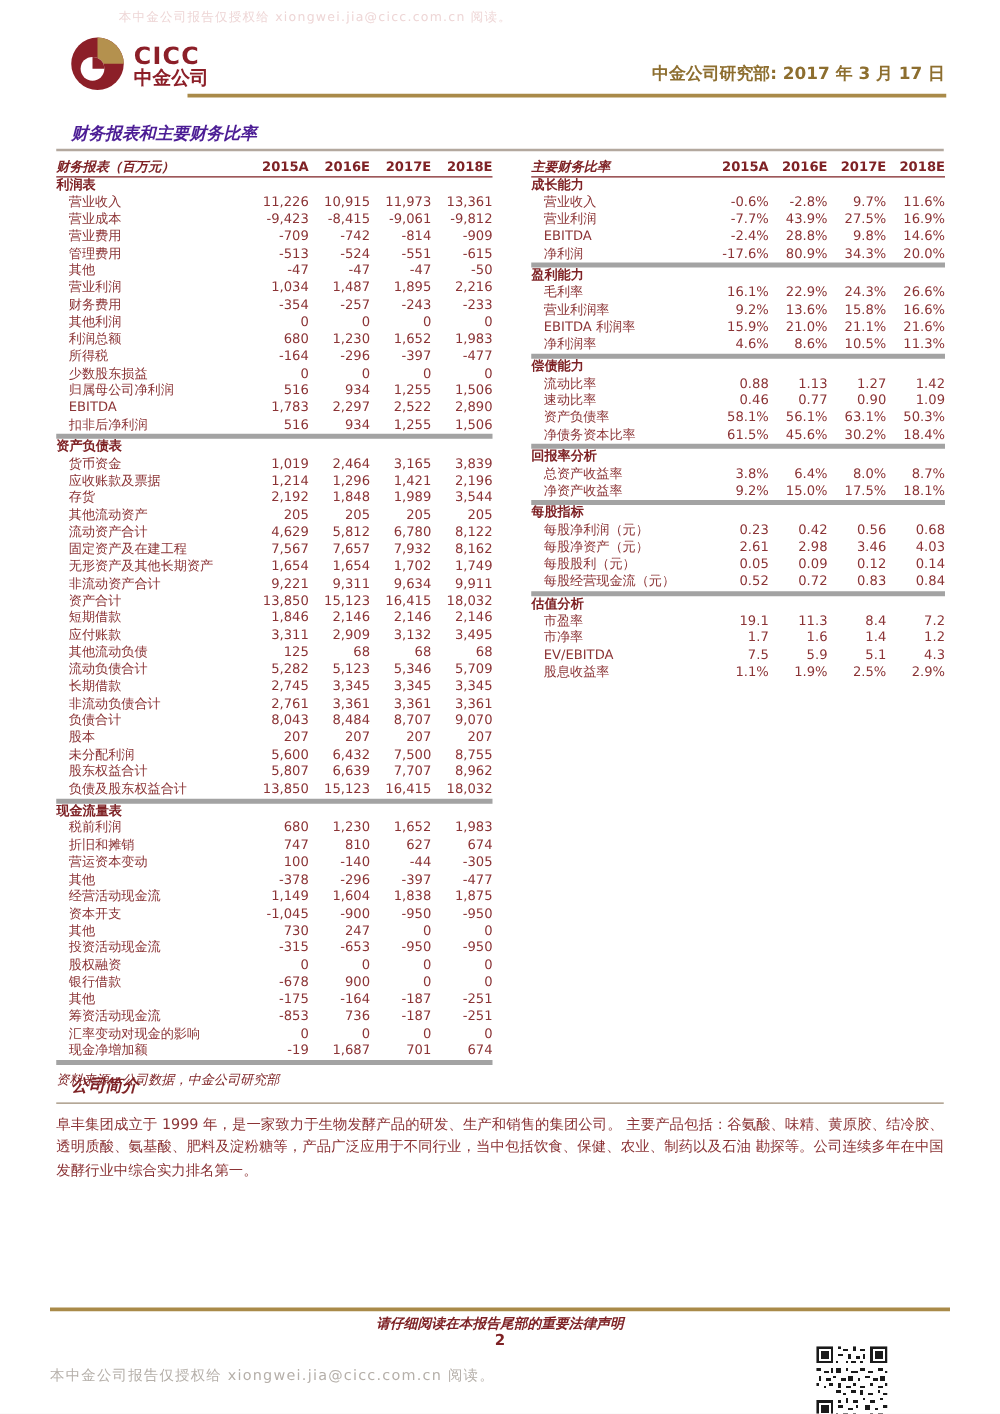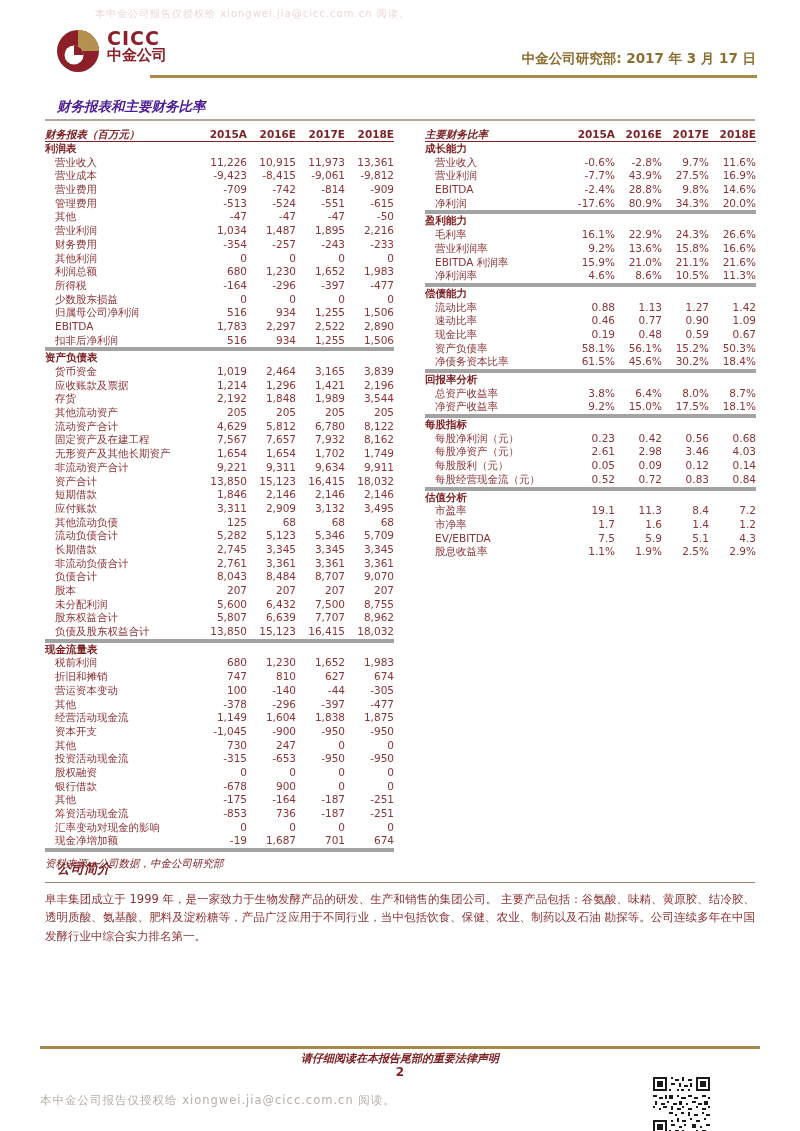--- a/index.html
+++ b/index.html
@@ -1,21 +1,21 @@
 <!DOCTYPE html>
 <html><head>
 <meta charset="utf-8">
 <style>
   * { margin:0; padding:0; box-sizing:border-box; }
   body { background:#e9e9e9; font-family:"DejaVu Sans", sans-serif; }
   .page { position:relative; width:800px; height:1131px; margin:0 auto; background:#ffffff; overflow:hidden; }
 
   
   .top-watermark { position:absolute; left:95px; top:7px; font-size:10px; color:#eed6d6; letter-spacing:1px; white-space:nowrap; }
-  .logo { position:absolute; left:56px; top:29px; display:flex; align-items:flex-start; gap:7px; }
+  .logo { position:absolute; left:56px; top:29px; display:flex; align-items:center; gap:7px; }
   .logo-text { line-height:1.02; color:#8c1f28; font-weight:bold; }
   .logo-cicc { font-size:19px; letter-spacing:1px; }
   .logo-cn { font-size:15px; }
   .header-right { position:absolute; right:44px; top:50px; font-size:13.5px; font-weight:bold; color:#8d6e2f; white-space:nowrap; }
   .header-rule { position:absolute; left:150px; right:43px; top:75px; height:3px; background:#a98a49; }
 
   
   .section-title { position:absolute; left:57px; top:98px; font-size:13.5px; font-weight:bold; font-style:italic; color:#4c1d95; }
   .title-rule { position:absolute; left:45px; right:45px; top:119px; height:2px; background:#b3a89e; }
 
@@ -522,31 +522,24 @@
           <div class="tcell">1.42</div>
         </div>
         <div class="trow data">
           <div class="tlabel">速动比率</div>
           <div class="tcell">0.46</div>
           <div class="tcell">0.77</div>
           <div class="tcell">0.90</div>
           <div class="tcell">1.09</div>
         </div>
         <div class="trow data">
-          <div class="tlabel">现金比率</div>
-          <div class="tcell">0.19</div>
-          <div class="tcell">0.48</div>
-          <div class="tcell">0.59</div>
-          <div class="tcell">0.67</div>
-        </div>
-        <div class="trow data">
           <div class="tlabel">资产负债率</div>
           <div class="tcell">58.1%</div>
           <div class="tcell">56.1%</div>
-          <div class="tcell">15.2%</div>
+          <div class="tcell">63.1%</div>
           <div class="tcell">50.3%</div>
         </div>
         <div class="trow data">
           <div class="tlabel">净债务资本比率</div>
           <div class="tcell">61.5%</div>
           <div class="tcell">45.6%</div>
           <div class="tcell">30.2%</div>
           <div class="tcell">18.4%</div>
         </div>
       </div>

